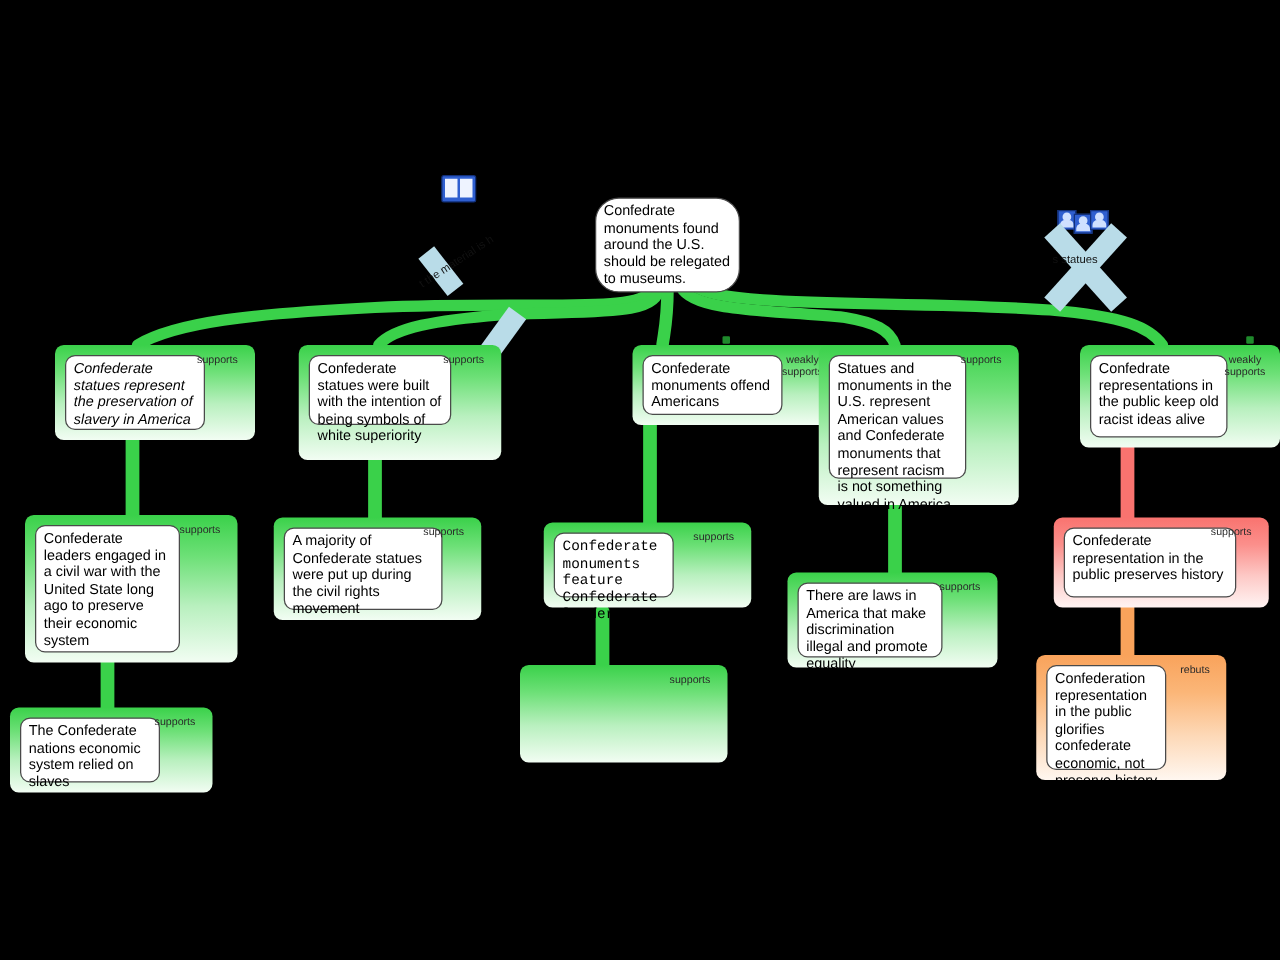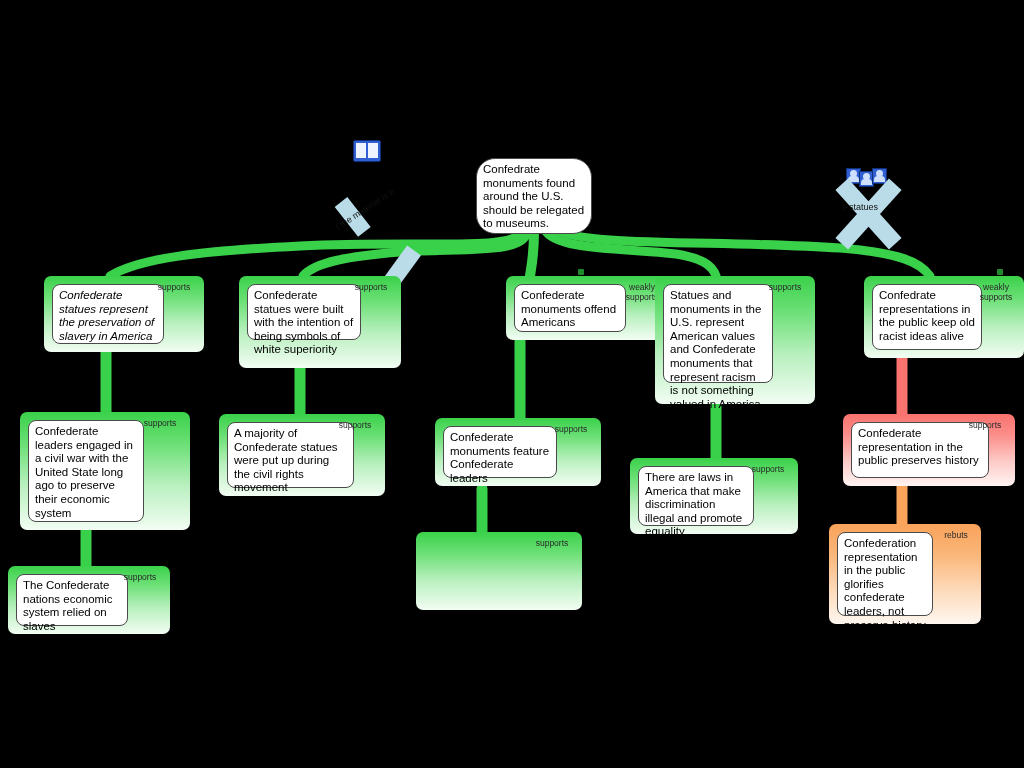--- a/index.html
+++ b/index.html
@@ -142,36 +142,36 @@
     <div class="inner" style="width:112px;height:52px;">The Confederate nations economic system relied on slaves</div>
     <div class="reltype">supports</div>
   </div>
 
   <div class="card supports" style="left:219px;top:414px;width:166px;height:82px;">
     <div class="inner" style="width:127px;height:66px;">A majority of Confederate statues were put up during the civil rights movement</div>
     <div class="reltype">supports</div>
   </div>
 
   <div class="card supports" style="left:435px;top:418px;width:166px;height:68px;">
-    <div class="inner" style="width:114px;height:52px;">Confederate monuments feature Confederate leaders</div>
+    <div class="inner" style="width:96px;height:52px;font-family:Liberation Mono, monospace;">Confederate monuments feature Confederate leaders</div>
     <div class="reltype">supports</div>
   </div>
 
   <div class="card supports" style="left:416px;top:532px;width:166px;height:78px;">
     <div class="reltype">supports</div>
   </div>
 
   <div class="card supports" style="left:630px;top:458px;width:168px;height:76px;">
     <div class="inner" style="width:116px;height:60px;">There are laws in America that make discrimination illegal and promote equality</div>
     <div class="reltype">supports</div>
   </div>
 
   <div class="card opposes" style="left:843px;top:414px;width:172px;height:72px;">
     <div class="inner" style="width:138px;height:56px;">Confederate representation in the public preserves history</div>
     <div class="reltype">supports</div>
   </div>
 
   <div class="card rebuts" style="left:829px;top:524px;width:152px;height:100px;">
-    <div class="inner" style="width:96px;height:84px;">Confederation representation in the public glorifies confederate leaders, not preserve history</div>
+    <div class="inner" style="width:96px;height:84px;">Confederation representation in the public glorifies confederate economic, not preserve history</div>
     <div class="reltype" style="width:42px;right:4px;">rebuts</div>
   </div>
 
 </div>
 
 </body></html>

